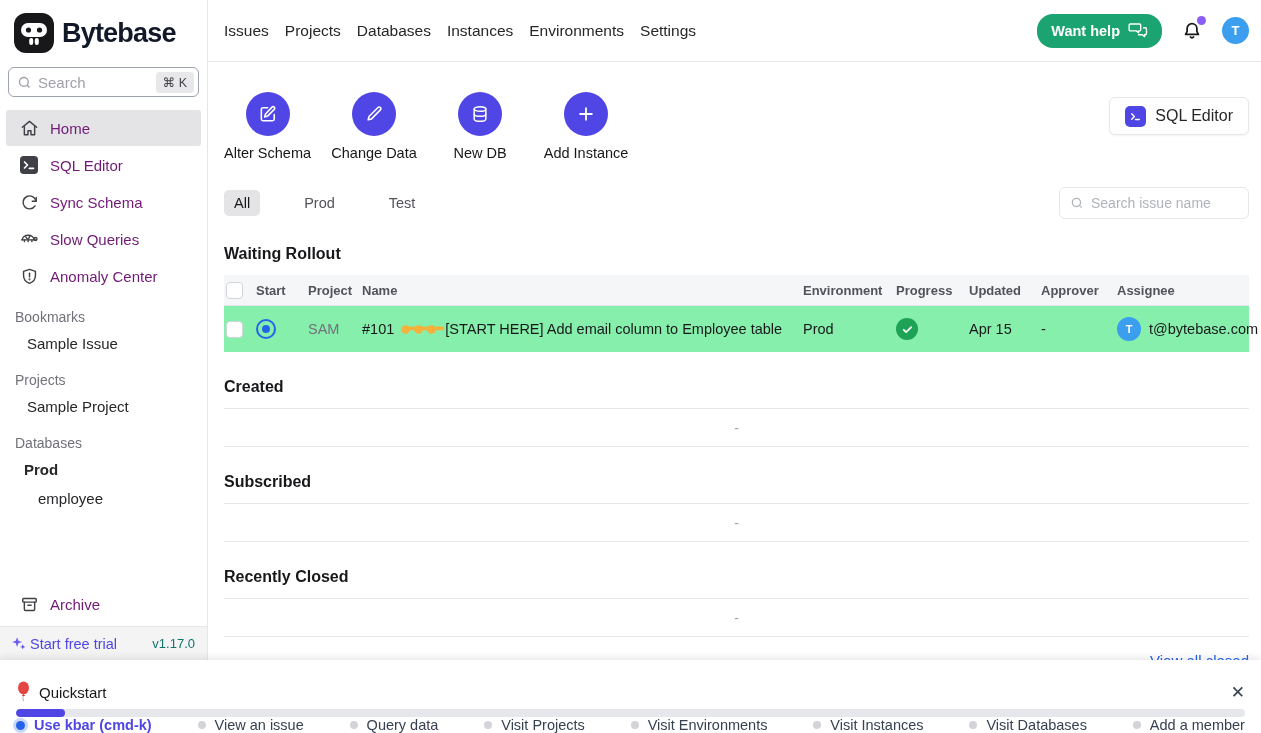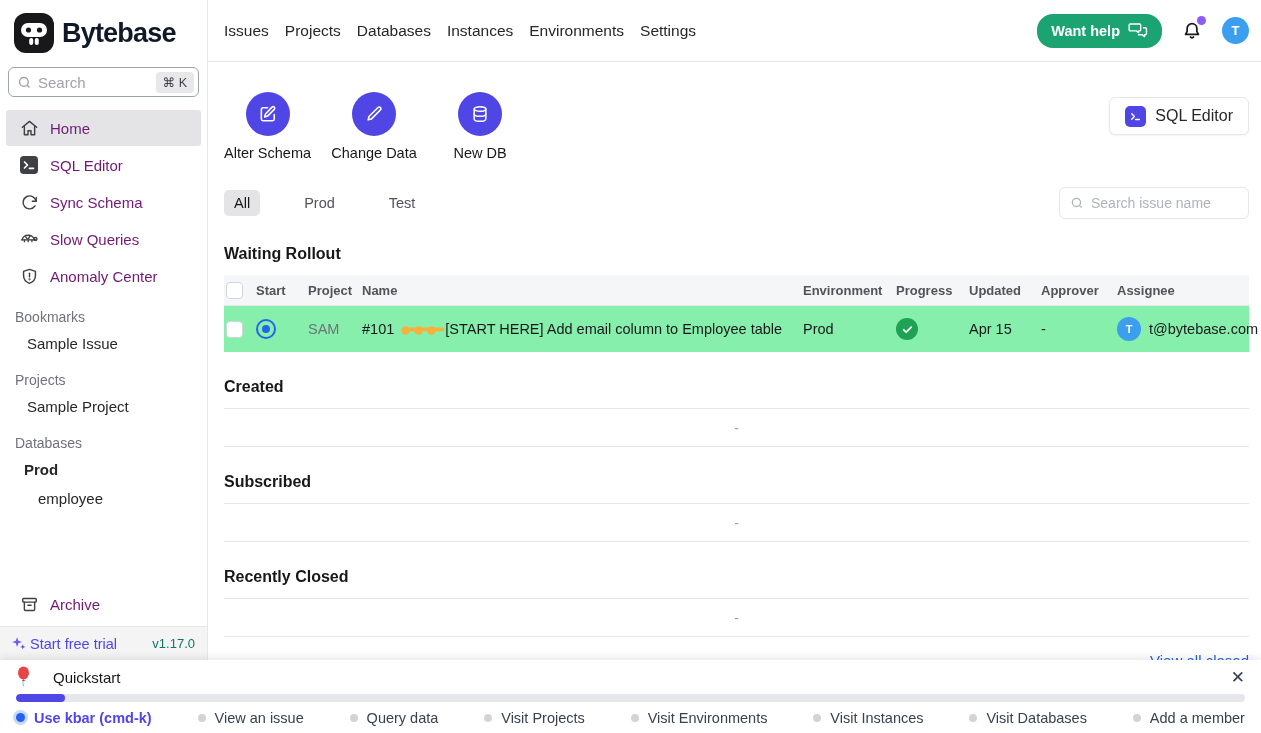--- a/index.html
+++ b/index.html
@@ -64,35 +64,35 @@
 
   .section-title { font-size:16px; font-weight:700; color:#18181b; margin-top:26px; padding-bottom:12px; }
   .hr { border-top:1px solid #e5e7eb; }
 
   .tbl-header { display:grid; grid-template-columns:32px 52px 54px 1fr 93px 73px 72px 76px 132px; align-items:center; height:31px; background:#f5f6f8; border-bottom:1px solid #e5e7eb; font-size:13px; font-weight:600; color:#52525b; }
   .tbl-row { display:grid; grid-template-columns:32px 52px 54px 1fr 93px 73px 72px 76px 132px; align-items:center; height:46px; background:#86efac; font-size:14.5px; color:#18181b; cursor:pointer; }
   .cb { width:17px; height:17px; border:1px solid #d1d5db; border-radius:4px; background:#fff; margin-left:2px; cursor:pointer; }
   .status-ring { width:20px; height:20px; border:2px solid #2563eb; border-radius:50%; display:flex; align-items:center; justify-content:center; }
   .status-ring .dot { width:8px; height:8px; border-radius:50%; background:#2563eb; }
   .cell-project { color:#71717a; }
-  .cell-name { display:flex; align-items:flex-end; gap:5px; white-space:nowrap; overflow:hidden; }
+  .cell-name { display:flex; align-items:center; gap:5px; white-space:nowrap; overflow:hidden; }
   .hands { display:flex; align-items:center; margin:0 1px; }
   .hands svg { margin-right:-6px; }
   .sr { position:absolute; width:1px; height:1px; overflow:hidden; clip-path:inset(50%); }
   .prog-done { width:22px; height:22px; border-radius:50%; background:#1ea255; display:flex; align-items:center; justify-content:center; }
   .cell-assignee { display:flex; align-items:center; gap:8px; white-space:nowrap; }
   .avatar-sm { width:24px; height:24px; border-radius:50%; background:#3b9eef; color:#fff; font-size:11px; font-weight:700; display:flex; align-items:center; justify-content:center; flex:0 0 auto; }
 
   .empty-row { height:37px; display:flex; align-items:center; justify-content:center; color:#9ca3af; font-size:14px; }
   .view-all-row { display:flex; justify-content:flex-end; padding:15px 0; }
   .link-blue { color:#2563eb; font-size:15px; cursor:pointer; text-decoration:none; }
 
   
   .quickstart { height:73px; background:#fff; box-shadow:0 -2px 8px rgba(0,0,0,0.1); display:flex; flex-direction:column; position:relative; z-index:5; }
-  .qs-top { display:flex; align-items:center; padding:6px 16px 6px 16px;gap:14px; }
+  .qs-top { display:flex; align-items:center; padding:21px 16px 6px 16px; }
   .qs-title { font-size:15px; color:#18181b; margin-left:8px; }
   .qs-close { margin-left:auto; background:none; border:none; font-size:17px; color:#374151; cursor:pointer; line-height:1; font-family:inherit; }
   .qs-track { height:8px; background:#e5e7eb; border-radius:99px; margin:0 16px; overflow:hidden; position:relative; }
   .qs-fill { height:8px; background:#4f46e5; border-radius:99px; width:4%; }
   .qs-steps { flex:1; display:flex; align-items:center; justify-content:space-between; padding:0 16px; }
   .qs-step { display:flex; align-items:center; gap:9px; cursor:pointer; }
   .qs-dot { width:8px; height:8px; border-radius:50%; background:#d4d4d8; flex:0 0 auto; }
   .qs-step.active .qs-dot { width:9px; height:9px; background:#2563eb; box-shadow:0 0 0 3px rgba(37,99,235,0.25); }
   .qs-step .qs-label { font-size:14.5px; color:#374151; }
   .qs-step.active .qs-label { color:#4f46e5; font-weight:600; }
@@ -274,20 +274,28 @@
             <button class="qa-item">
               <span class="qa-circle">
                 <svg width="20" height="20" viewBox="0 0 24 24" fill="none" stroke="#fff" stroke-width="1.8" stroke-linecap="round">
                     <ellipse cx="12" cy="6" rx="7" ry="2.8"></ellipse>
                     <path d="M5 6v6c0 1.55 3.1 2.8 7 2.8s7-1.25 7-2.8V6"></path>
                     <path d="M5 12v6c0 1.55 3.1 2.8 7 2.8s7-1.25 7-2.8v-6"></path>
                   </svg>
               </span>
               <span class="qa-label">New DB</span>
             </button>
+            <button class="qa-item">
+              <span class="qa-circle">
+                <svg width="20" height="20" viewBox="0 0 24 24" fill="none" stroke="#fff" stroke-width="2.2" stroke-linecap="round">
+                    <path d="M12 5v14M5 12h14"></path>
+                  </svg>
+              </span>
+              <span class="qa-label">Add Instance</span>
+            </button>
           </div>
           <button class="sql-editor-btn">
             <span class="sql-ic">
               <svg width="13" height="13" viewBox="0 0 24 24">
                   <path d="M5 7l5 5-5 5" stroke="#fff" stroke-width="2.6" fill="none" stroke-linecap="round" stroke-linejoin="round"></path>
                   <path d="M12 17.5h7" stroke="#fff" stroke-width="2.6" stroke-linecap="round"></path>
                 </svg>
             </span>
             <span class="sql-editor-label">SQL Editor</span>
           </button>

